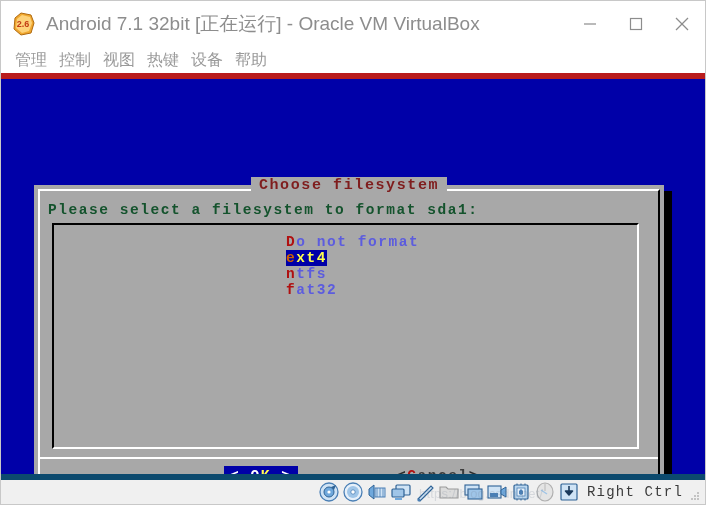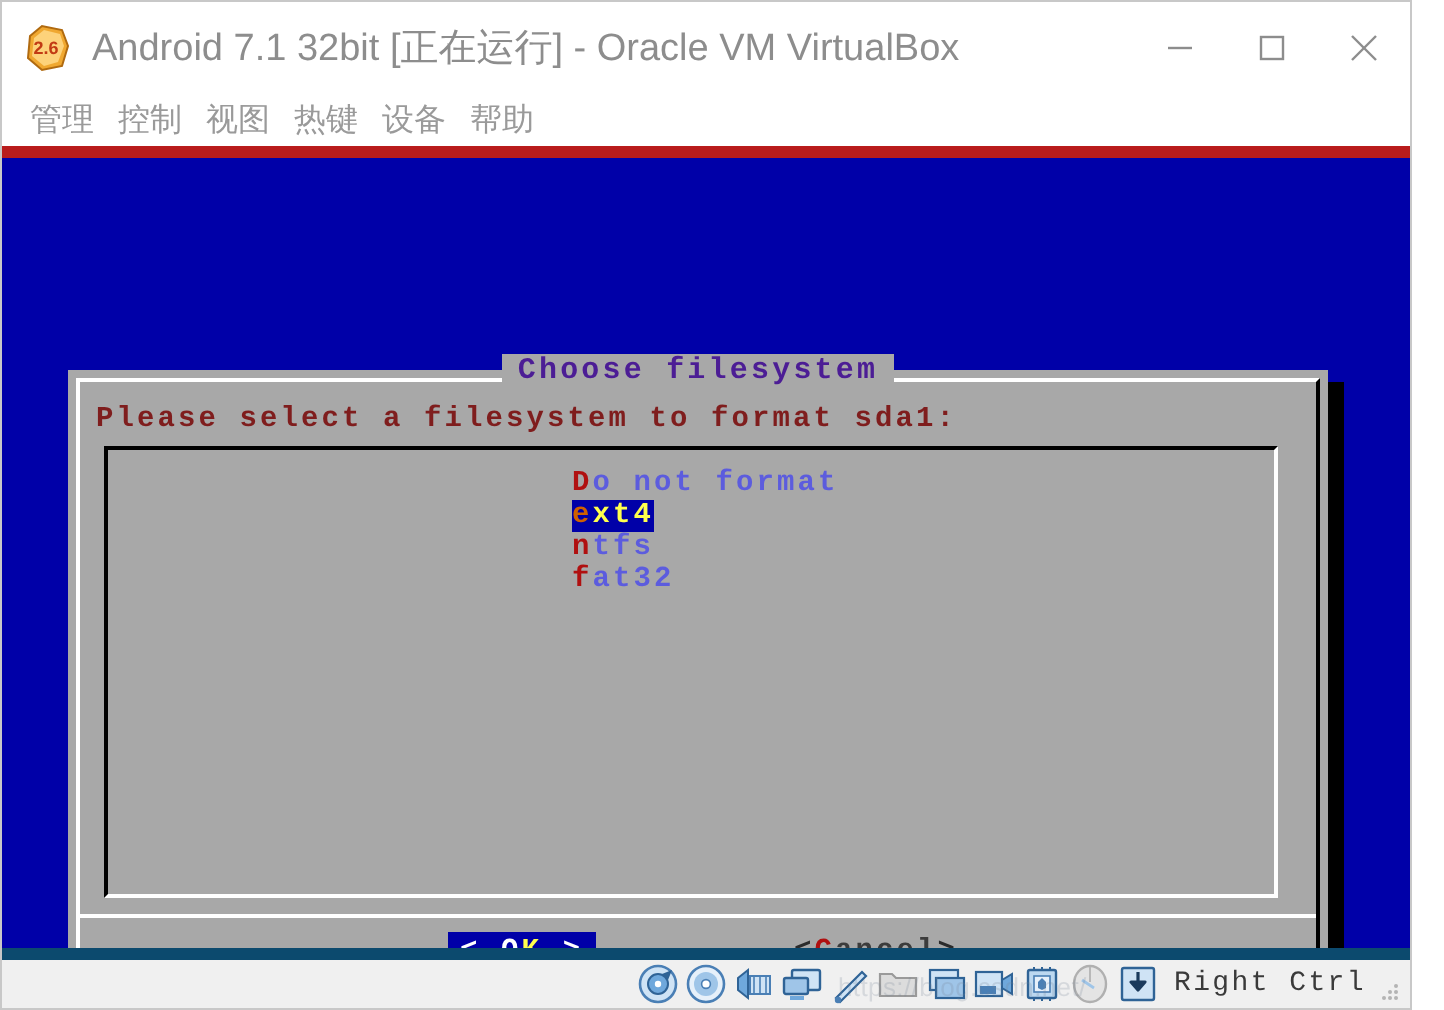--- a/index.html
+++ b/index.html
@@ -128,36 +128,36 @@
   
   #dialog-title {
     position: absolute;
     left: 0; right: 0;
     top: -1px;
     text-align: center;
     pointer-events: none;
   }
   #dialog-title span {
     background: #a8a8a8;
-    color: #4c1d95;
+    color: #7f1d1d;
     font-size: 15px;
     font-weight: bold;
     letter-spacing: 1.6px;
     padding: 0 8px;
     font-family: "Liberation Mono", "DejaVu Sans Mono", monospace;
     position: relative;
     top: -8px;
   }
   #dialog-prompt {
     position: absolute;
     left: 14px;
     top: 17px;
     font-size: 14.5px;
     font-weight: bold;
-    color: #7f1d1d;
+    color: #14532d;
     letter-spacing: 1.55px;
     font-family: "Liberation Mono", "DejaVu Sans Mono", monospace;
     white-space: nowrap;
   }
 
   
   #list-box {
     position: absolute;
     left: 18px;
     top: 38px;

